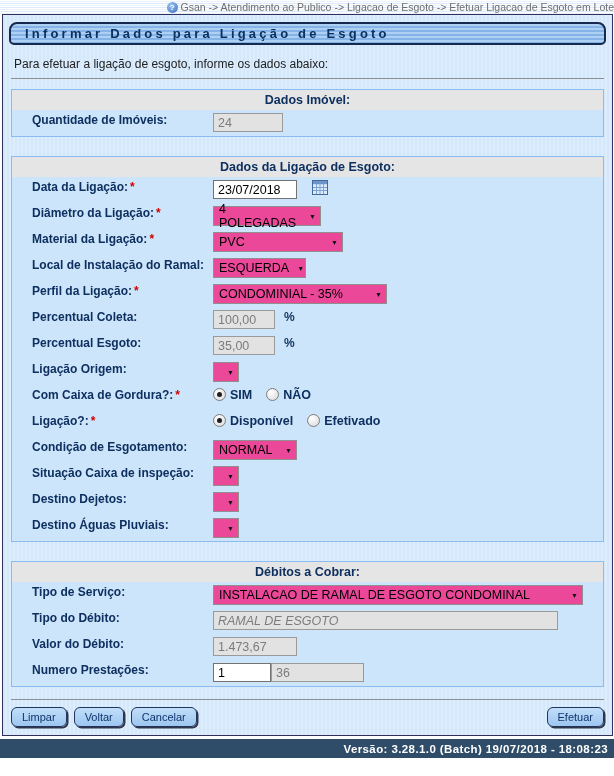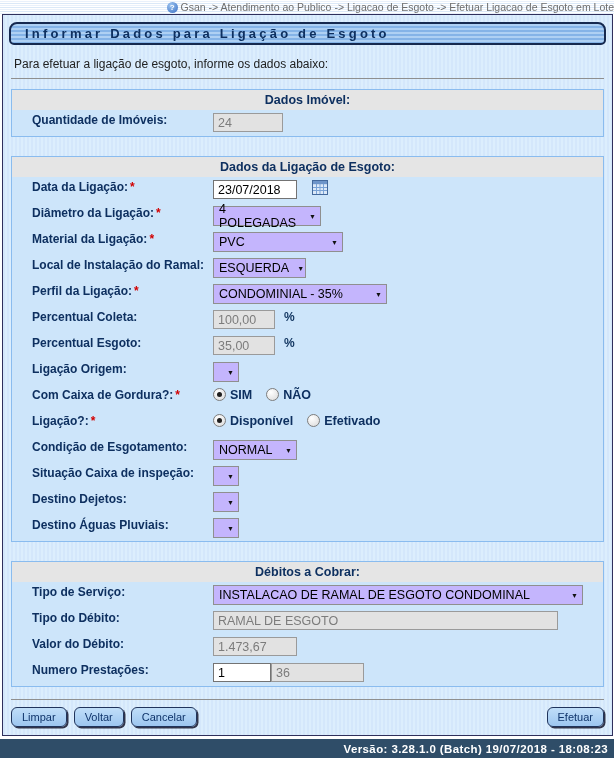--- a/index.html
+++ b/index.html
@@ -56,21 +56,21 @@
     height:19px; border:1px solid #737373; font-size:12.5px; padding:1px 4px;
     background:#fff; color:#000; font-family:inherit;
   }
   .ctl-input.dis {
     background:#e2e2e2; border:1px solid #9a9a9a; color:#7c7c7c;
   }
   .suffix { font-size:12px; font-weight:bold; color:#10345f; margin-left:9px; }
   
   .sel {
     display:inline-flex; align-items:center; justify-content:space-between;
-    background:#c4b5fd; border:1px solid #8f8f8f; height:20px;
+    background:#ec4899; border:1px solid #8f8f8f; height:20px;
     font-size:12.5px; color:#000; padding:0 4px 0 5px; cursor:default;
   }
   .sel .arrow { font-size:7px; color:#111; margin-left:8px; flex:none; }
   
   .radio {
     width:13px; height:13px; border-radius:50%;
     border:1px solid #7d7d7d;
     background:radial-gradient(circle at 35% 30%, #ffffff, #d9d9d9);
     display:inline-block; position:relative; margin-right:4px; flex:none;
     cursor:pointer;
@@ -253,21 +253,21 @@
     <div class="row">
       <span class="lbl">Tipo de Serviço:</span>
       <span class="sel" style="width:370px">
         <span>INSTALACAO DE RAMAL DE ESGOTO CONDOMINAL</span>
           <span class="arrow">▼</span>
       </span>
     </div>
 
     <div class="row">
       <span class="lbl">Tipo do Débito:</span>
-      <input class="ctl-input dis" style="width: 345px;" disabled="" value="RAMAL DE ESGOTO">
+      <input class="ctl-input dis" style="width: 345px; font-style: italic;" disabled="" value="RAMAL DE ESGOTO">
     </div>
 
     <div class="row">
       <span class="lbl">Valor do Débito:</span>
       <input class="ctl-input dis" style="width: 84px;" disabled="" value="1.473,67">
     </div>
 
     <div class="row">
       <span class="lbl">Numero Prestações:</span>
       <input class="ctl-input" style="width: 58px;" value="1">

